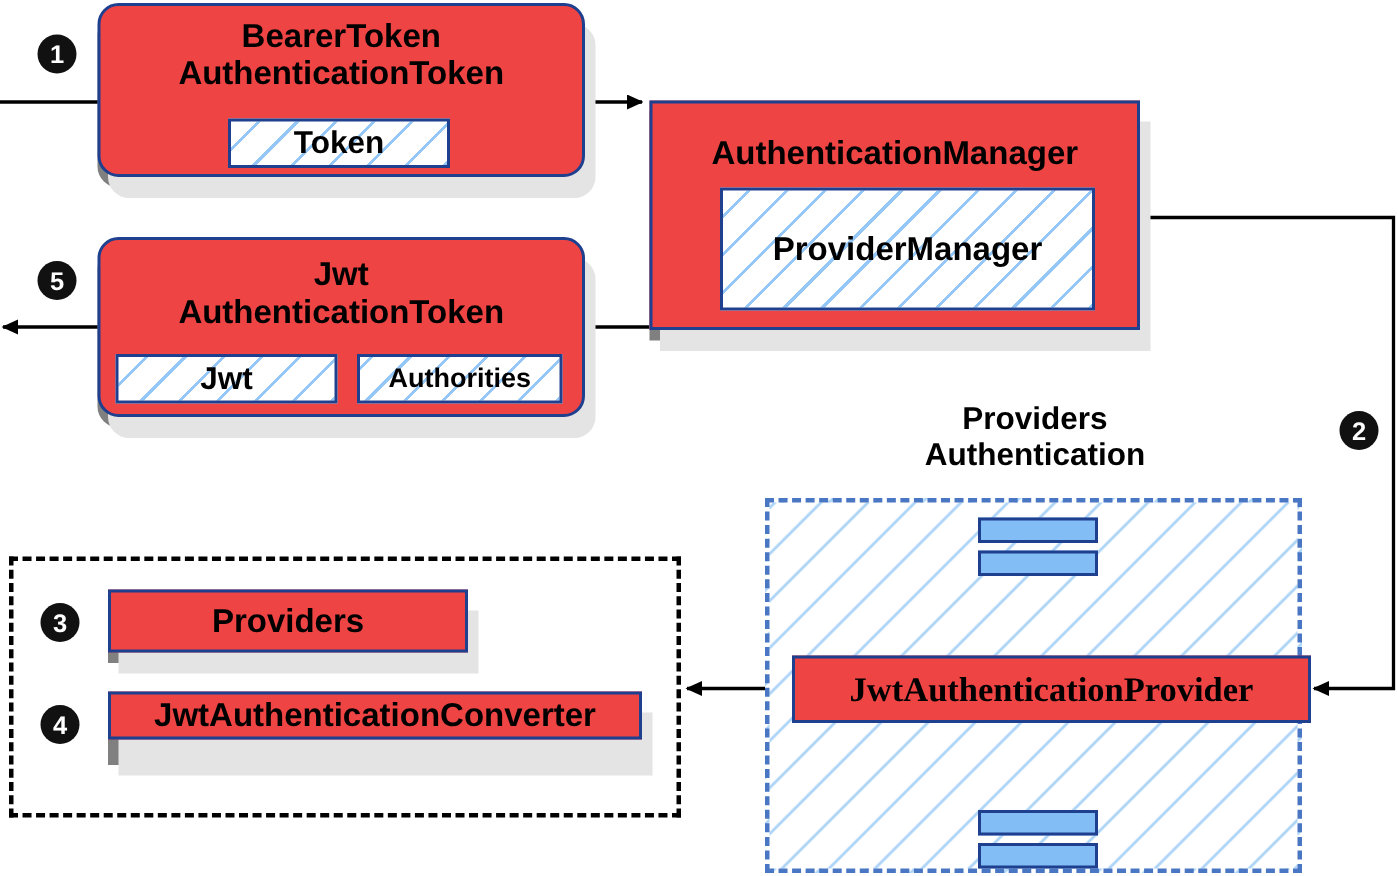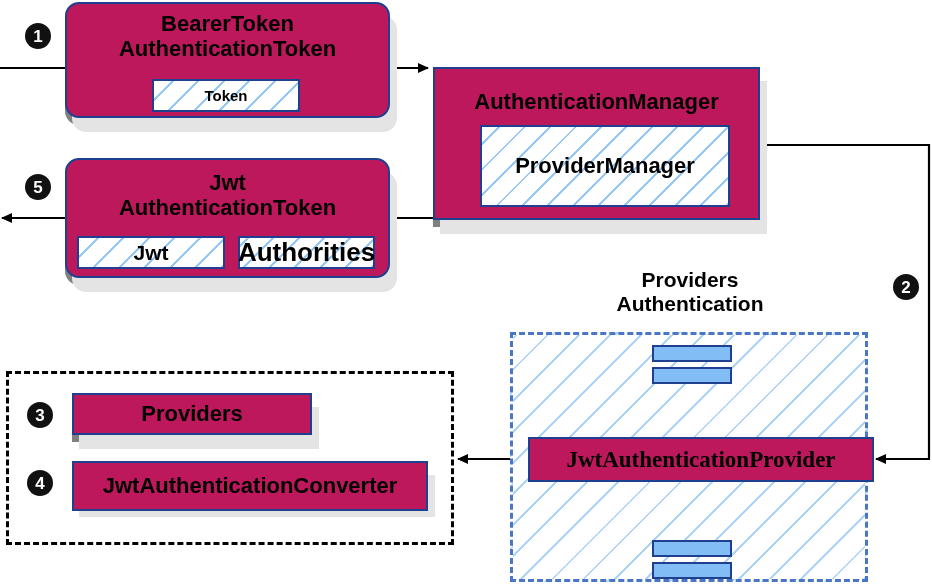--- a/index.html
+++ b/index.html
@@ -19,21 +19,21 @@
     position: absolute;
     left: 0; top: 0;
     width: 932px;
     height: 584px;
     pointer-events: none;
   }
   
   .node {
     position: absolute;
     box-sizing: border-box;
-    background: #be185d;
+    background: #ef4444;
     border: 2px solid #1f3f8f;
     color: #000000;
     font-weight: bold;
     display: flex;
     align-items: center;
     justify-content: center;
     text-align: center;
     z-index: 3;
   }
   .node.rounded {
@@ -216,56 +216,56 @@
   <div class="shadow rounded" style="left:58px; top:2px; width:325px; height:116px;">
     <div class="s1"></div>
       <div class="s2"></div>
   </div>
   <div class="node rounded" style="left:65px; top:2px; width:325px; height:116px; display:block;">
     <div class="node-title" style="top:7px; font-size:22px; line-height:1.15;">
       <div>BearerToken</div>
       <div>AuthenticationToken</div>
     </div>
   </div>
-  <div class="hatch" style="left:152px; top:79px; width:148px; height:33px; font-size:15px;">
+  <div class="hatch" style="left:152px; top:79px; width:148px; height:33px; font-size:21px;">
     <span>Token</span>
   </div>
 
   <div class="shadow rounded" style="left:58px; top:158px; width:325px; height:120px;">
     <div class="s1"></div>
       <div class="s2"></div>
   </div>
   <div class="node rounded" style="left:65px; top:158px; width:325px; height:120px; display:block;">
     <div class="node-title" style="top:10px; font-size:22px; line-height:1.15;">
       <div>Jwt</div>
       <div>AuthenticationToken</div>
     </div>
   </div>
   <div class="hatch" style="left:77px; top:236px; width:148px; height:33px; font-size:21px;">
     <span>Jwt</span>
   </div>
-  <div class="hatch" style="left:238px; top:236px; width:137px; height:33px; font-size:26px;">
+  <div class="hatch" style="left:238px; top:236px; width:137px; height:33px; font-size:18px;">
     <span>Authorities</span>
   </div>
 
   <div class="frame-dotted-black" style="left:6px; top:371px; width:448px; height:174px;"></div>
 
   <div class="shadow" style="left:65px; top:393px; width:240px; height:42px;">
     <div class="s1"></div>
       <div class="s2"></div>
   </div>
   <div class="node" style="left:72px; top:393px; width:240px; height:42px; font-size:22px;">
     <span>Providers</span>
   </div>
 
   <div class="shadow" style="left:65px; top:461px; width:356px; height:42px;">
     <div class="s1"></div>
       <div class="s2"></div>
   </div>
-  <div class="node" style="left:72px; top:461px; width:356px; height:50px; font-size:22px;">
+  <div class="node" style="left:72px; top:461px; width:356px; height:32px; font-size:22px;">
     <span>JwtAuthenticationConverter</span>
   </div>
 
   <div class="bullet" style="left:25px; top:23px;">
     <span>1</span>
   </div>
   <div class="bullet" style="left:25px; top:174px;">
     <span>5</span>
   </div>
   <div class="bullet" style="left:893px; top:274px;">

